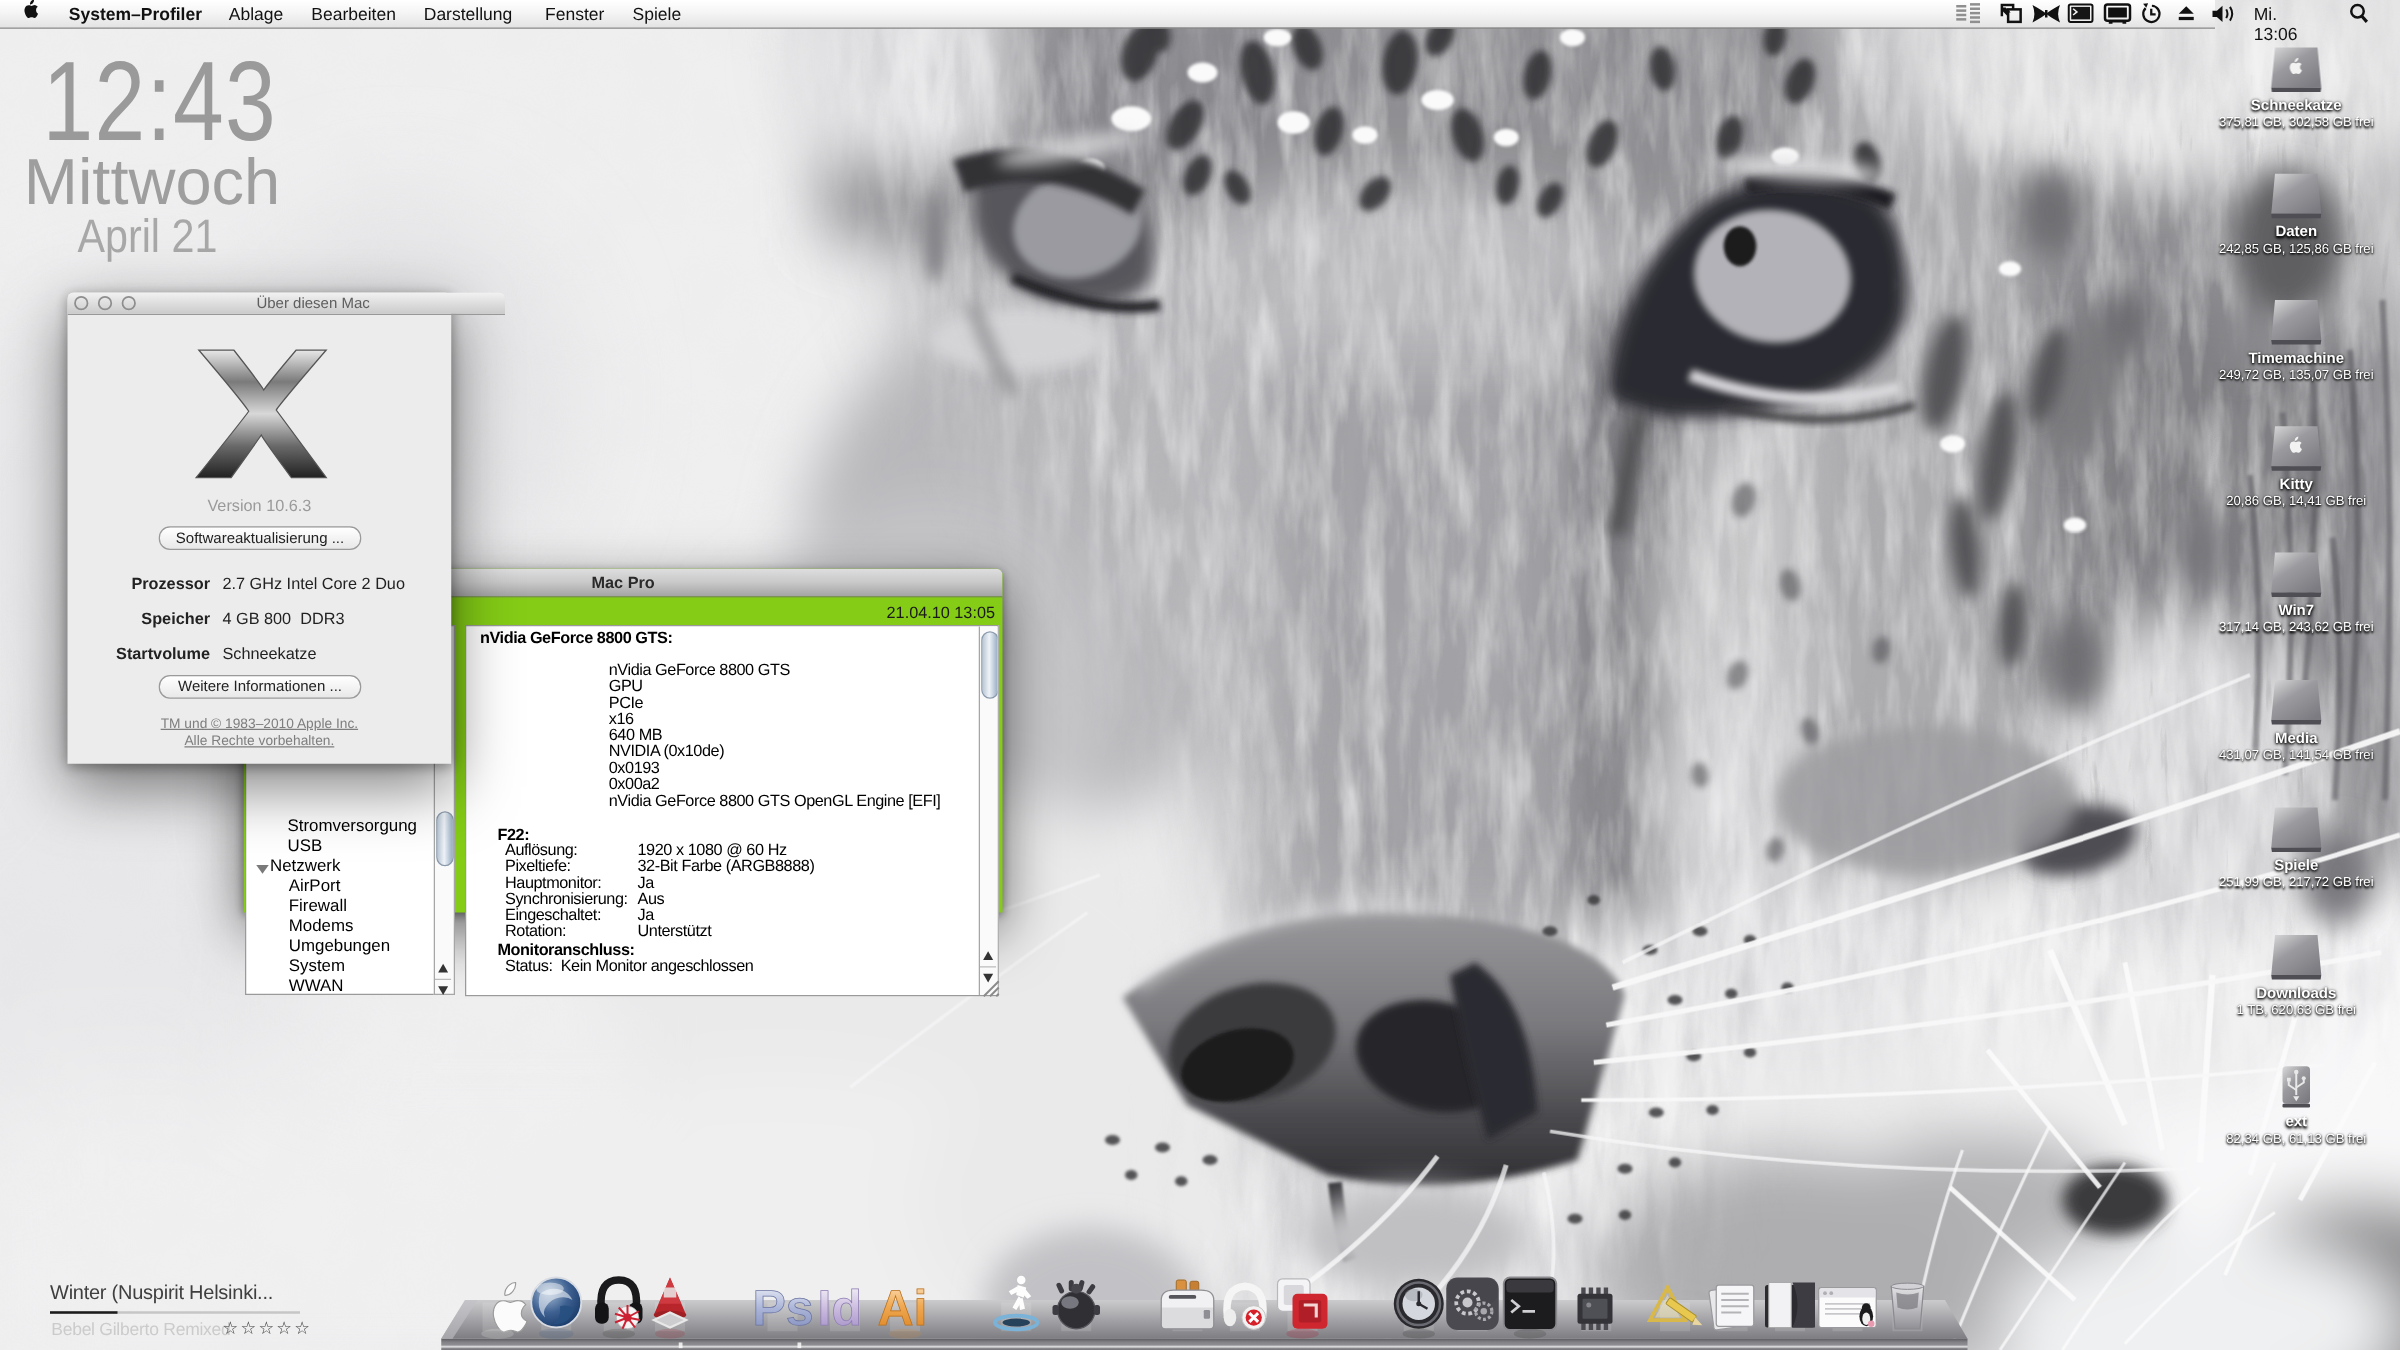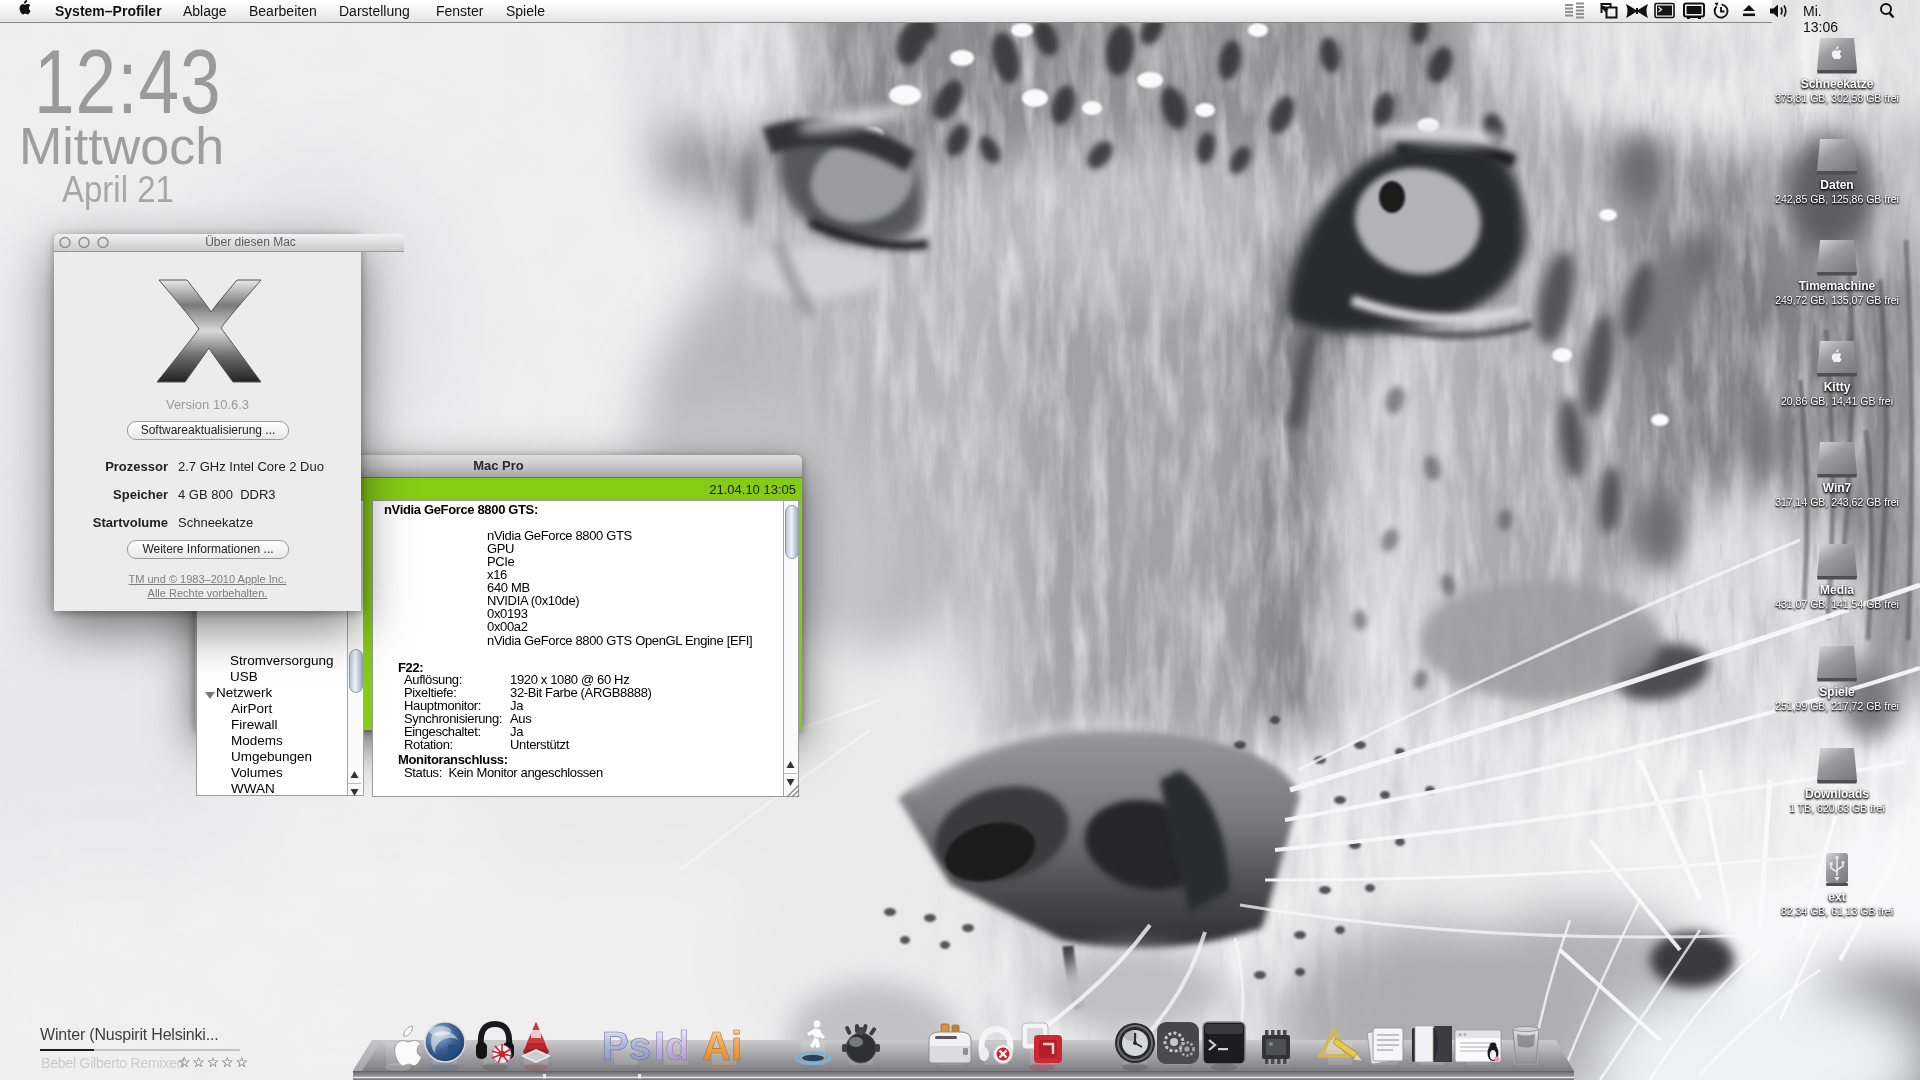--- a/index.html
+++ b/index.html
@@ -374,21 +374,21 @@
     <div class="abs" style="left:33px;top:152px;font-size:13.5px;color:#000;line-height:15.9px;white-space:pre;">Stromversorgung
 USB</div>
     <svg class="abs" width="12" height="12" style="left:7px;top:188px">
         <path d="M1 3 L11 3 L6 10 Z" fill="#7a7a7a"></path>
       </svg>
     <div class="abs" style="left:19px;top:184px;font-size:13.5px;color:#000;">Netzwerk</div>
     <div class="abs" style="left:34px;top:200px;font-size:13.5px;color:#000;line-height:15.9px;white-space:pre;">AirPort
 Firewall
 Modems
 Umgebungen
-Volumes
+System
 WWAN</div>
 
   </div>
 
   <div class="abs" style="left:152px;top:45px;width:15px;height:294px;background:#fafafa;border:1px solid #a6a6a6;">
     <div class="abs" style="left:0.5px;top:148px;width:12px;height:42px;border-radius:7px;
          background:linear-gradient(90deg,#b9c6d4,#eef3f8 45%,#99aec4);border:1px solid #8a9aac;"></div>
     <svg class="abs" width="13" height="30" style="left:0;top:268px">
       <path d="M6.5 2 L10.5 9 L2.5 9 Z" fill="#333"></path>
       <line x1="0" y1="14.5" x2="13" y2="14.5" stroke="#bbb"></line>

